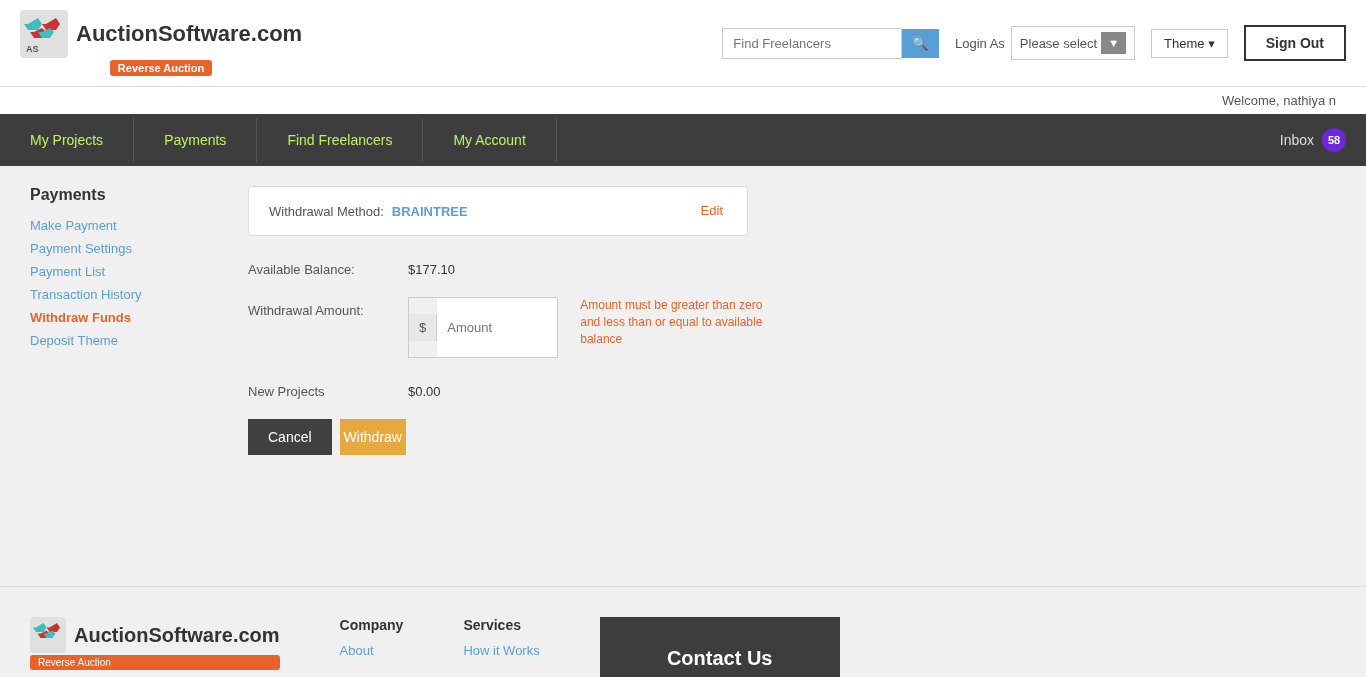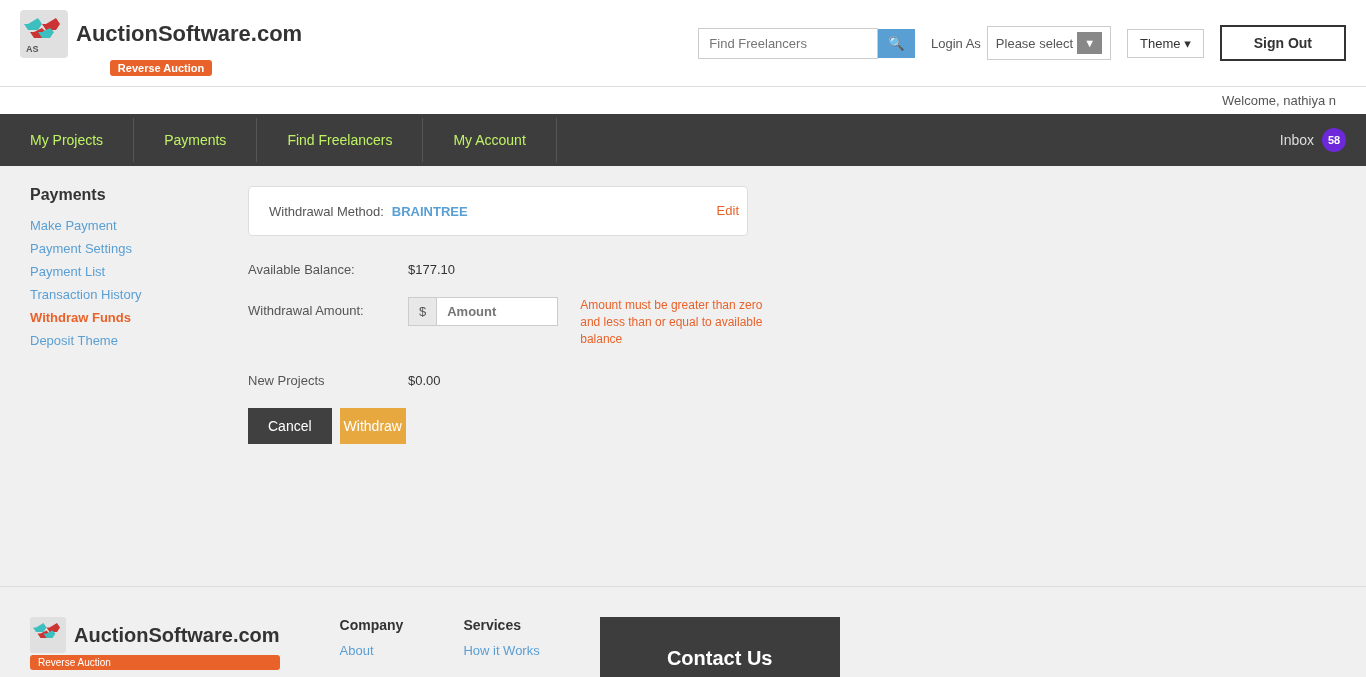--- a/index.html
+++ b/index.html
@@ -83,21 +83,21 @@
       background: #fff;
       border: 1px solid #ccc;
       padding: 6px 12px;
       cursor: pointer;
       font-size: 13px;
       color: #333;
     }
     .signout-btn {
       border: 2px solid #333;
       background: #fff;
-      padding: 8px 32px;
+      padding: 8px 20px;
       font-size: 14px;
       font-weight: bold;
       cursor: pointer;
       color: #333;
     }
 
     
     .welcome-bar {
       text-align: right;
       padding: 6px 30px;
@@ -195,21 +195,21 @@
     }
     .withdrawal-method-value {
       color: #5a9fd4;
       font-size: 13px;
       font-weight: bold;
       margin-left: 4px;
     }
     .edit-link {
       position: absolute;
       top: 16px;
-      right: 8px;
+      right: 24px;
       color: #e8622a;
       font-size: 13px;
       cursor: pointer;
       text-decoration: none;
     }
 
     
     .form-row {
       display: flex;
       align-items: flex-start;
@@ -236,25 +236,24 @@
     .dollar-sign {
       background: #e8e8e8;
       padding: 6px 10px;
       font-size: 13px;
       color: #555;
       border-right: 1px solid #ccc;
     }
     .amount-input {
       border: none;
       outline: none;
-      padding: 6px 10px;
+      padding: 22px 10px;
       font-size: 13px;
       width: 120px;
       color: #aaa;
-      font-weight: bold;
     }
     .amount-hint {
       color: #e8622a;
       font-size: 12px;
       margin-left: 12px;
       max-width: 200px;
       line-height: 1.4;
     }
 
     

